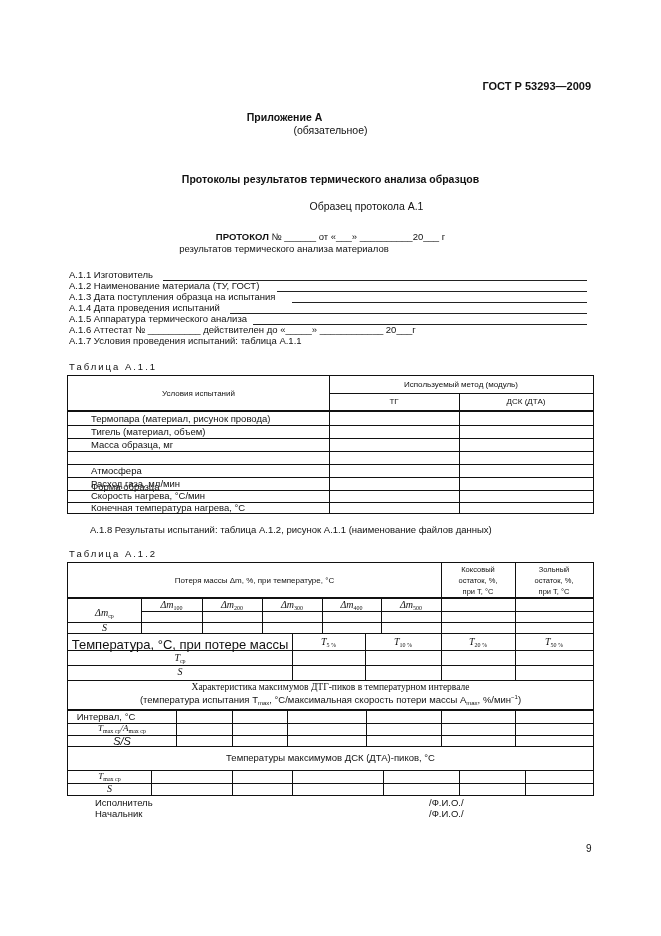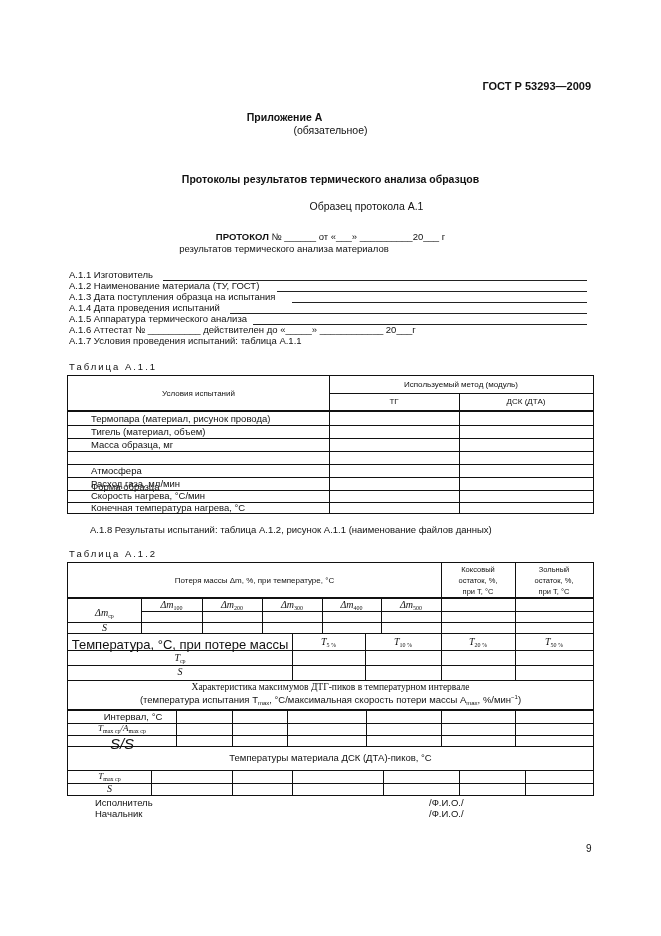--- a/index.html
+++ b/index.html
@@ -145,25 +145,25 @@
 
 <div class="vl" style="left:176px; top:711px; height:35px;"></div>
 <div class="vl" style="left:232px; top:711px; height:35px;"></div>
 <div class="vl" style="left:287px; top:711px; height:35px;"></div>
 <div class="vl" style="left:366px; top:711px; height:35px;"></div>
 <div class="vl" style="left:441px; top:711px; height:35px;"></div>
 <div class="vl" style="left:515px; top:711px; height:35px;"></div>
 <div class="hl" style="left:68px; top:723px; width:525px;"></div>
 <div class="hl" style="left:68px; top:735px; width:525px;"></div>
 <div class="hl" style="left:68px; top:746px; width:525px;"></div>
-<div class="cell" style="left:79px; width:108px; top:711px; font-size:9.5px;">Интервал, °С</div>
+<div class="cell" style="left:52px; width:108px; top:711px; font-size:9.5px;">Интервал, °С</div>
 <div class="cell serif" style="left:68px; width:108px; top:723px; font-size:9px;">T<sub>max ср</sub>/A<sub>max ср</sub></div>
-<div class="cell" style="left:68px; width:108px; top:735px; font-size:15px; font-style:italic;">S/S</div>
+<div class="cell" style="left:68px; width:108px; top:735px; font-size:11px; font-style:italic;">S/S</div>
 
-<div class="cell" style="left:68px; width:525px; top:752px; font-size:9.5px;">Температуры материала ДСК (ДТА)-пиков, °С</div>
+<div class="cell" style="left:68px; width:525px; top:752px; font-size:9.5px;">Температуры максимумов ДСК (ДТА)-пиков, °С</div>
 <div class="hl" style="left:68px; top:770px; width:525px;"></div>
 
 <div class="vl" style="left:151px; top:771px; height:24px;"></div>
 <div class="vl" style="left:232px; top:771px; height:24px;"></div>
 <div class="vl" style="left:292px; top:771px; height:24px;"></div>
 <div class="vl" style="left:383px; top:771px; height:24px;"></div>
 <div class="vl" style="left:459px; top:771px; height:24px;"></div>
 <div class="vl" style="left:525px; top:771px; height:24px;"></div>
 <div class="hl" style="left:68px; top:783px; width:525px;"></div>
 <div class="cell serif" style="left:68px; width:83px; top:771px; font-size:9px;">T<sub>max ср</sub></div>

